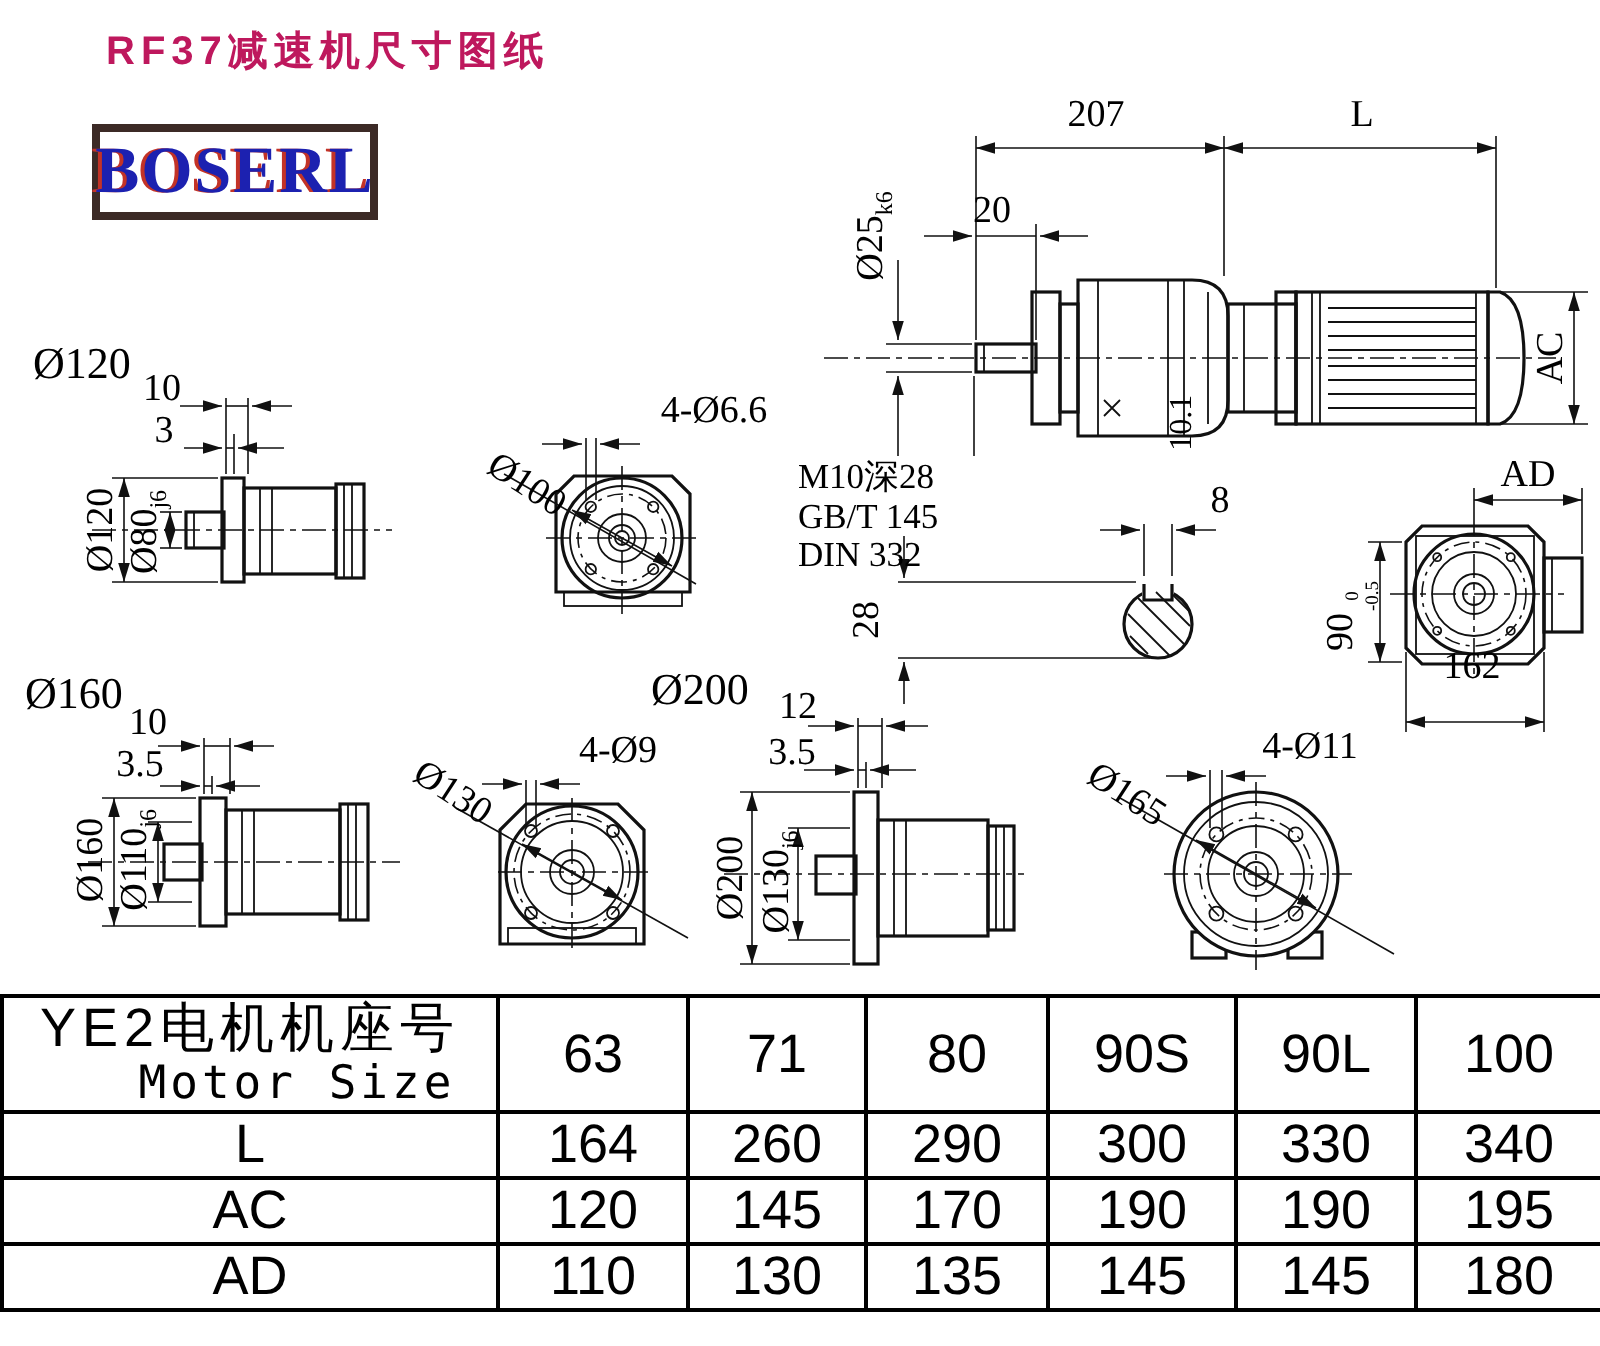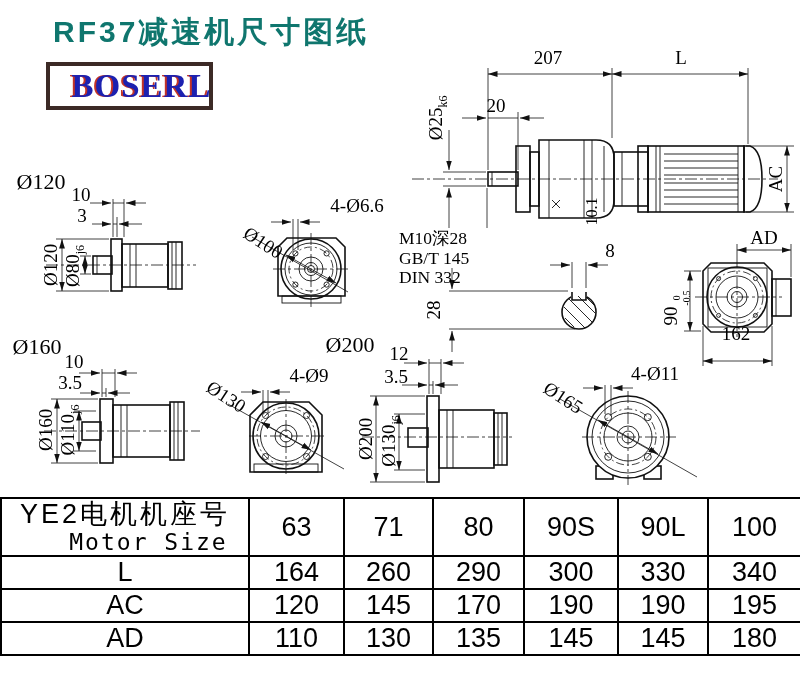--- a/index.html
+++ b/index.html
@@ -1,25 +1,25 @@
 <!DOCTYPE html>
 <html><head>
 <meta charset="utf-8">
 <style>
   html,body{margin:0;padding:0;background:#fff;}
   .stage{position:relative;width:800px;height:673px;background:#fff;overflow:hidden;
          font-family:"Liberation Serif",serif;color:#000;}
   .abs{position:absolute;}
   
   .title{left:53px;top:12px;font-family:"Liberation Sans",sans-serif;font-weight:bold;
-         font-size:30px;letter-spacing:3px;color:#0f766e;white-space:nowrap;}
+         font-size:20px;letter-spacing:3px;color:#be185d;white-space:nowrap;}
   .logo{left:46px;top:62px;width:135px;height:40px;border:4px solid #3c2a26;background:#fff;
         display:flex;align-items:center;justify-content:center;
         font-family:"Liberation Serif",serif;font-weight:bold;font-size:33px;
-        color:#1c21b0;text-shadow:-2px 0 0 #c33327;letter-spacing:1px;padding-left:24px;}
+        color:#1c21b0;text-shadow:-2px 0 0 #c33327;letter-spacing:1px;}
   
   .dim{font-size:19px;text-align:center;line-height:1.05;white-space:nowrap;}
   .dim-lg{font-size:22px;}
   .sm{font-size:16px;}
   .note{font-size:17.5px;line-height:1.12;text-align:left;white-space:nowrap;}
   .note .u{}
   .r90{transform:rotate(-90deg);transform-origin:center;}
   .r33{transform:rotate(33deg);transform-origin:center;}
   sub.tol{font-size:12px;line-height:0;}
   .stk{display:inline-flex;flex-direction:column;font-size:9.5px;line-height:1.05;

